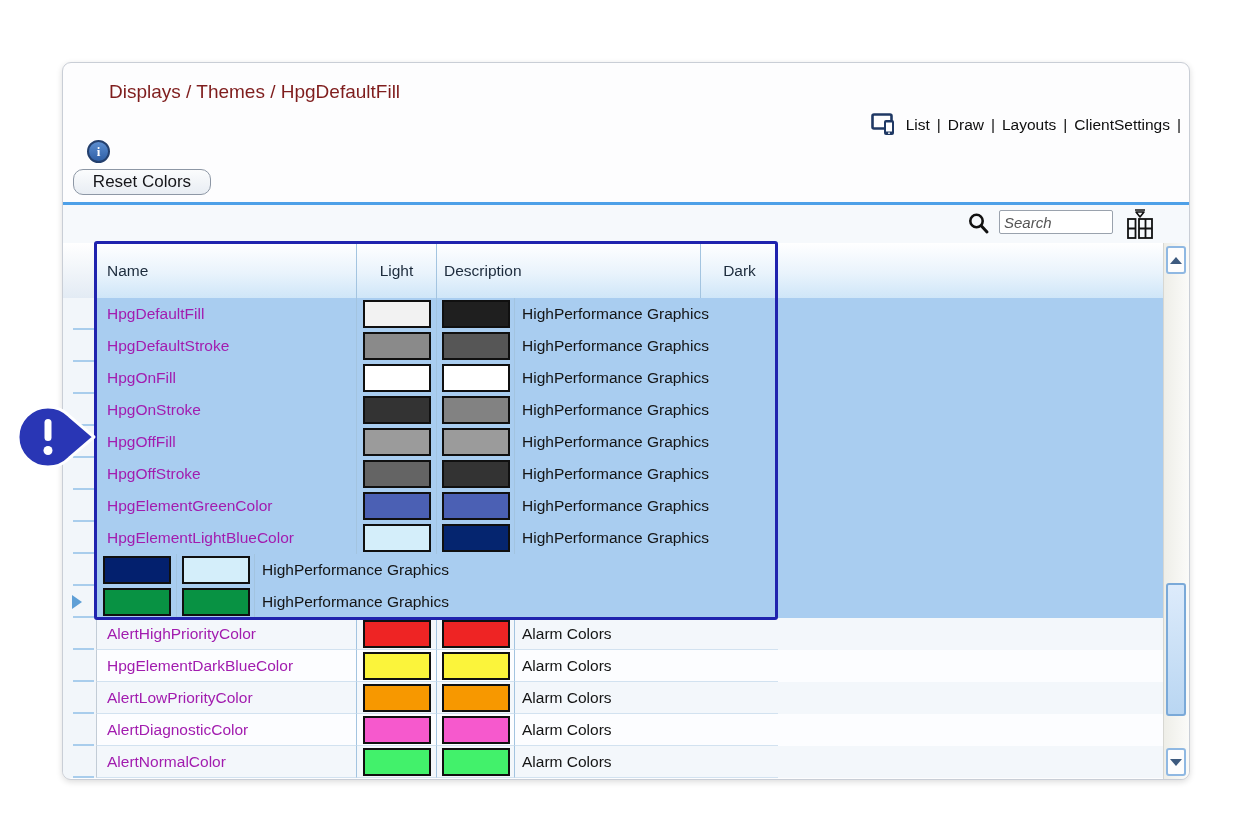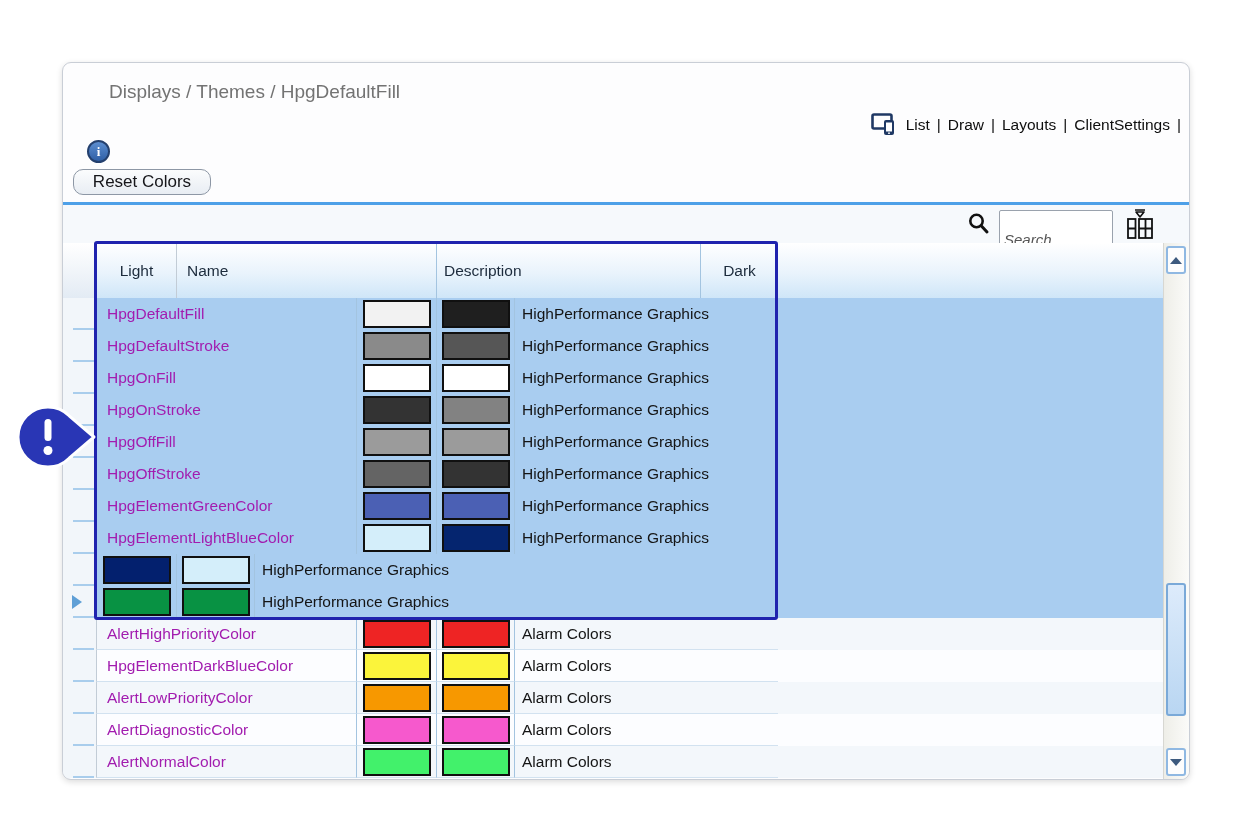--- a/index.html
+++ b/index.html
@@ -8,21 +8,21 @@
     font-family:"Liberation Sans","DejaVu Sans",sans-serif;
     -webkit-font-smoothing:antialiased;overflow:hidden;color:#1a1a1a;
   }
   
   .panel{
     position:absolute;left:62px;top:62px;width:1126px;height:716px;
     background:#fdfdfe;border:1px solid #c9ced6;border-radius:9px;
     box-shadow:0 2px 6px rgba(0,0,0,.14);overflow:hidden;
   }
   .page-title{
-    position:absolute;left:46px;top:18px;font-size:19px;color:#737373;
+    position:absolute;left:46px;top:18px;font-size:19px;color:#7f1d1d;
   }
   .nav-links{
     position:absolute;right:8px;top:50px;font-size:15.5px;color:#0e0e0e;
     display:flex;align-items:center;gap:7px;
   }
   .nav-links .lnk{cursor:pointer;}
   .nav-links .sep{color:#0e0e0e;}
   .devices-icon{margin-right:2px;display:inline-flex;}
   .info-icon{
     position:absolute;left:24px;top:77px;width:19px;height:19px;border-radius:50%;
@@ -41,21 +41,21 @@
     position:absolute;left:0;top:139px;width:100%;height:3px;background:#4da0e8;
   }
   
   .toolbar{
     position:absolute;left:0;top:142px;width:100%;height:38px;background:#f6f9fc;
   }
   .search-icon{position:absolute;right:198px;top:6px;cursor:pointer;}
   .search-input{
     position:absolute;right:76px;top:5px;width:104px;height:22px;
     border:1px solid #9aa2ad;border-radius:2px;background:#fff;
-    font-style:italic;font-size:15px;color:#333;padding:17px 4px;font-family:inherit;
+    font-style:italic;font-size:15px;color:#333;padding:0 4px;font-family:inherit;
   }
   .search-input::placeholder{color:#555;font-style:italic;}
   .columns-icon{position:absolute;right:34px;top:3px;cursor:pointer;}
   
   .table-area{position:absolute;left:0;top:180px;width:1101px;bottom:0;}
   .trow{display:flex;width:1101px;height:32px;box-sizing:border-box;}
   .trow.header{height:55px;}
   .cell{box-sizing:border-box;position:relative;display:flex;align-items:center;overflow:hidden;}
   .c-gutter{width:33px;background:#f2f6fa;}
   .c-gutter .dash{position:absolute;right:2px;bottom:0;width:21px;height:2px;background:#a9cdec;}
@@ -170,22 +170,22 @@
         <line x1="20.5" y1="11" x2="20.5" y2="30" stroke="#111" stroke-width="1.8"></line>
         <line x1="14" y1="20.5" x2="27" y2="20.5" stroke="#111" stroke-width="1.8"></line>
       </svg>
     </span>
   </div>
 
   <div class="table-area">
 
   <div class="trow header">
         <div class="cell c-gutter"></div>
+        <div class="cell c-name">Name</div>
         <div class="cell c-light">Light</div>
-        <div class="cell c-name">Name</div>
         <div class="cell c-desc">Description</div>
         <div class="cell c-dark">Dark</div>
         <div class="cell c-fill"></div>
       </div>
       <div class="trow selected">
         <div class="cell c-gutter">
           <span class="dash"></span>
         </div>
         <div class="cell c-name">HpgDefaultFill</div>
         <div class="cell c-light">

